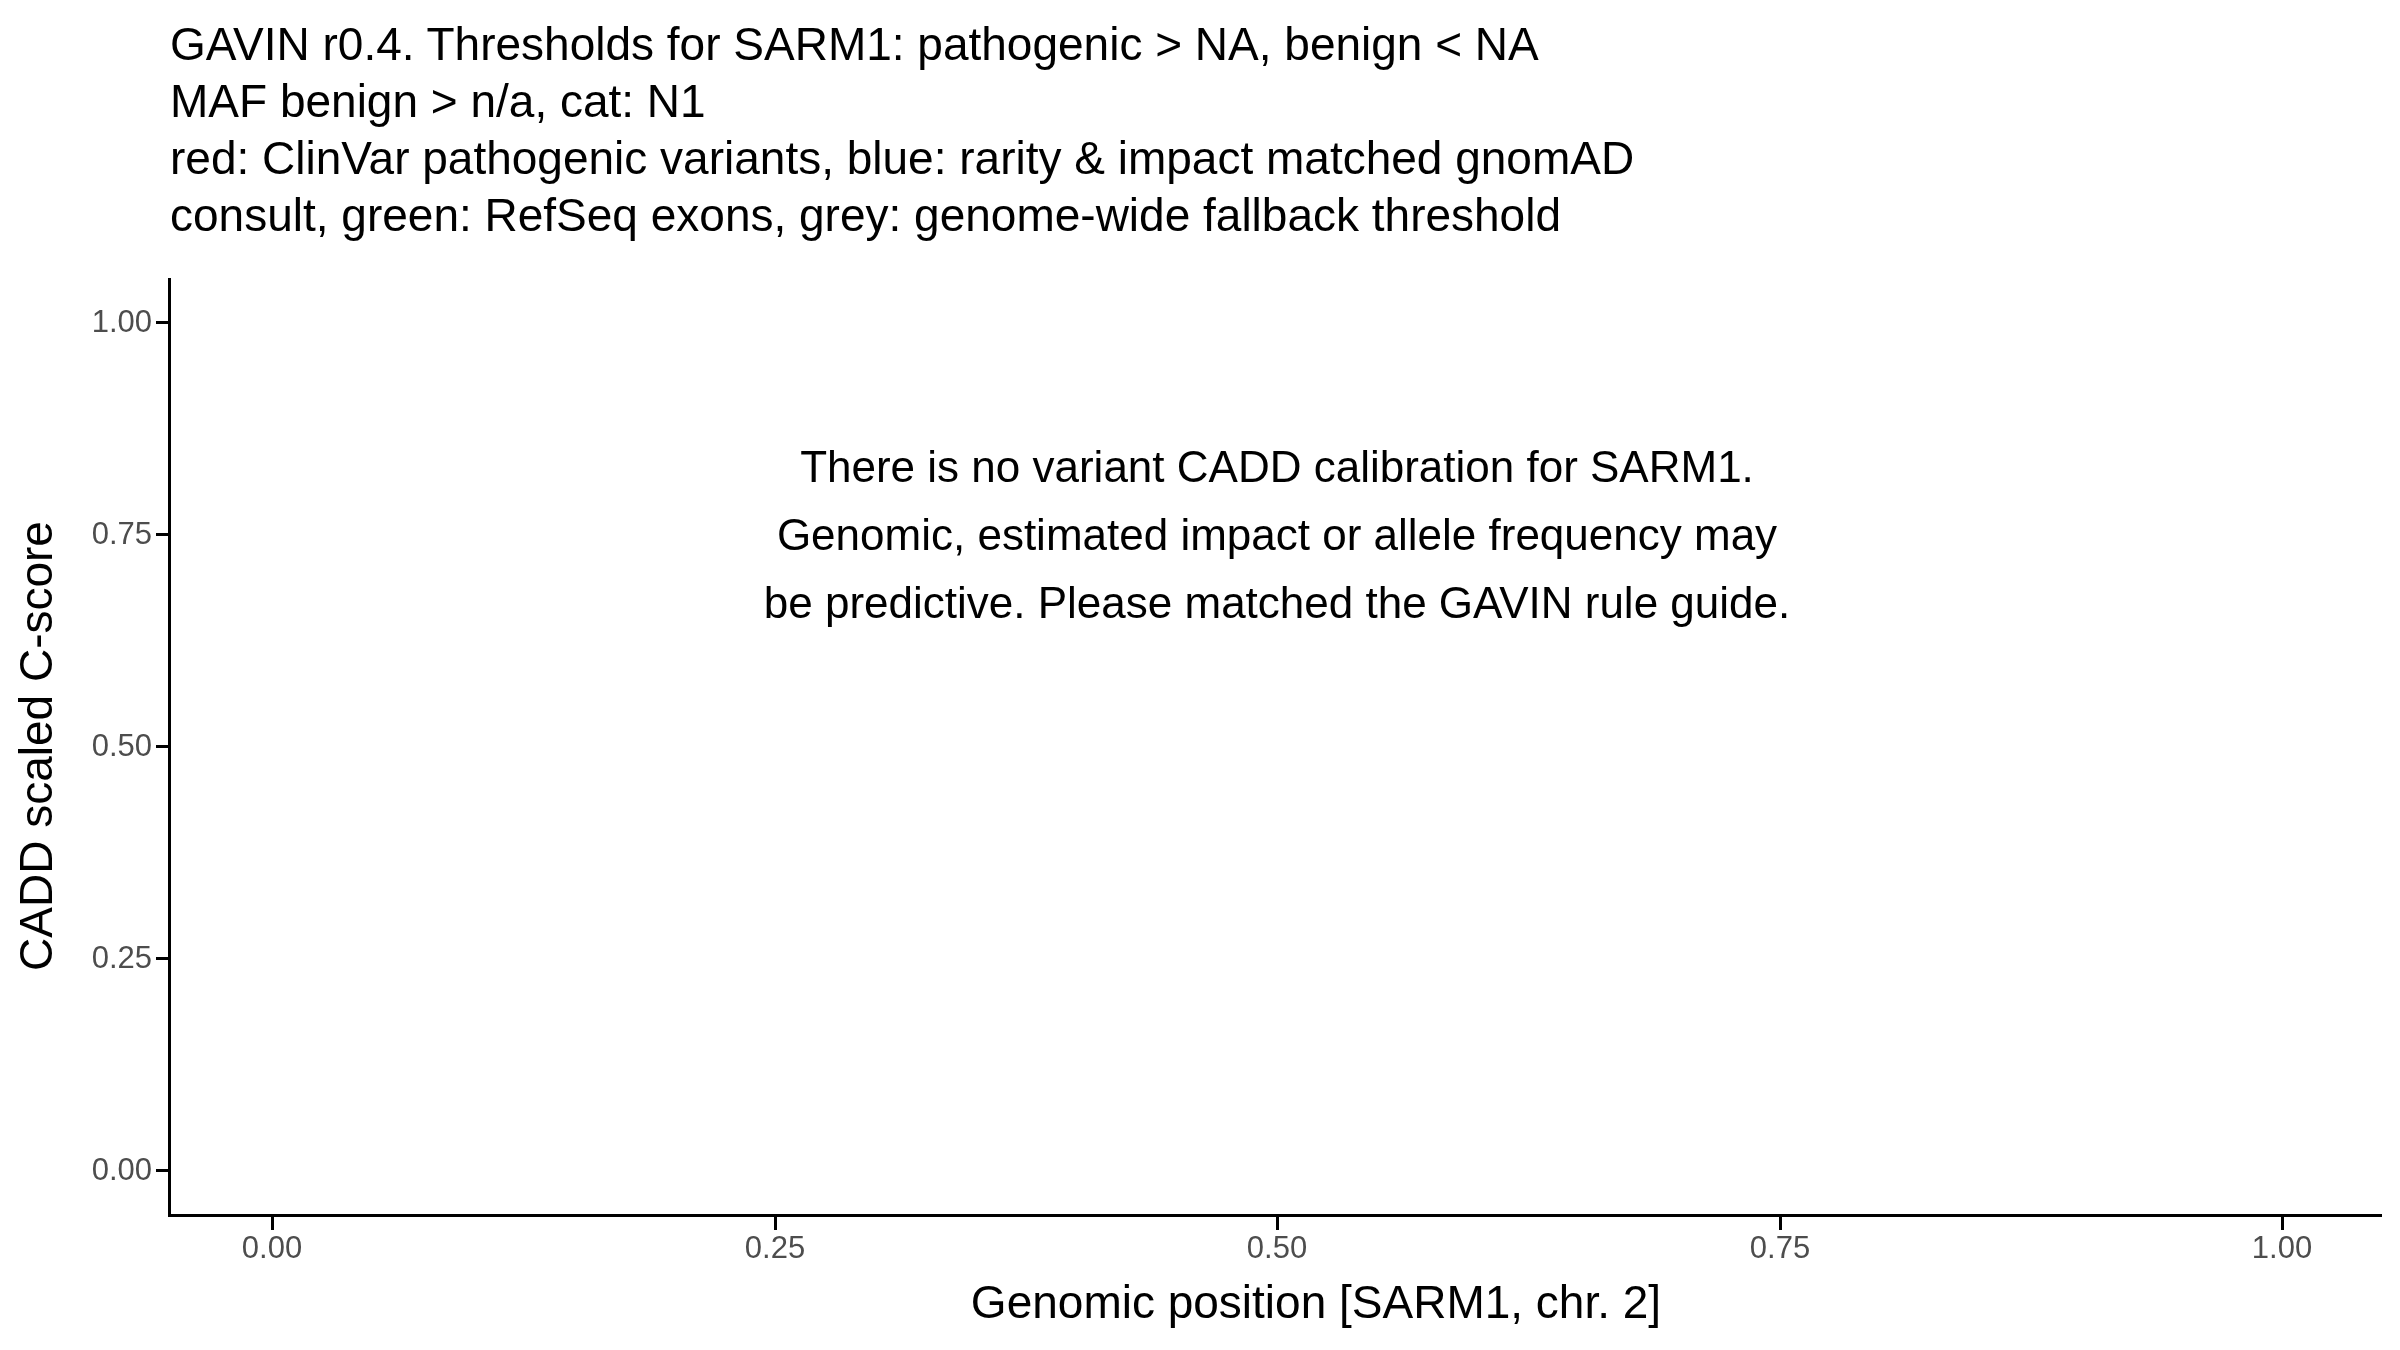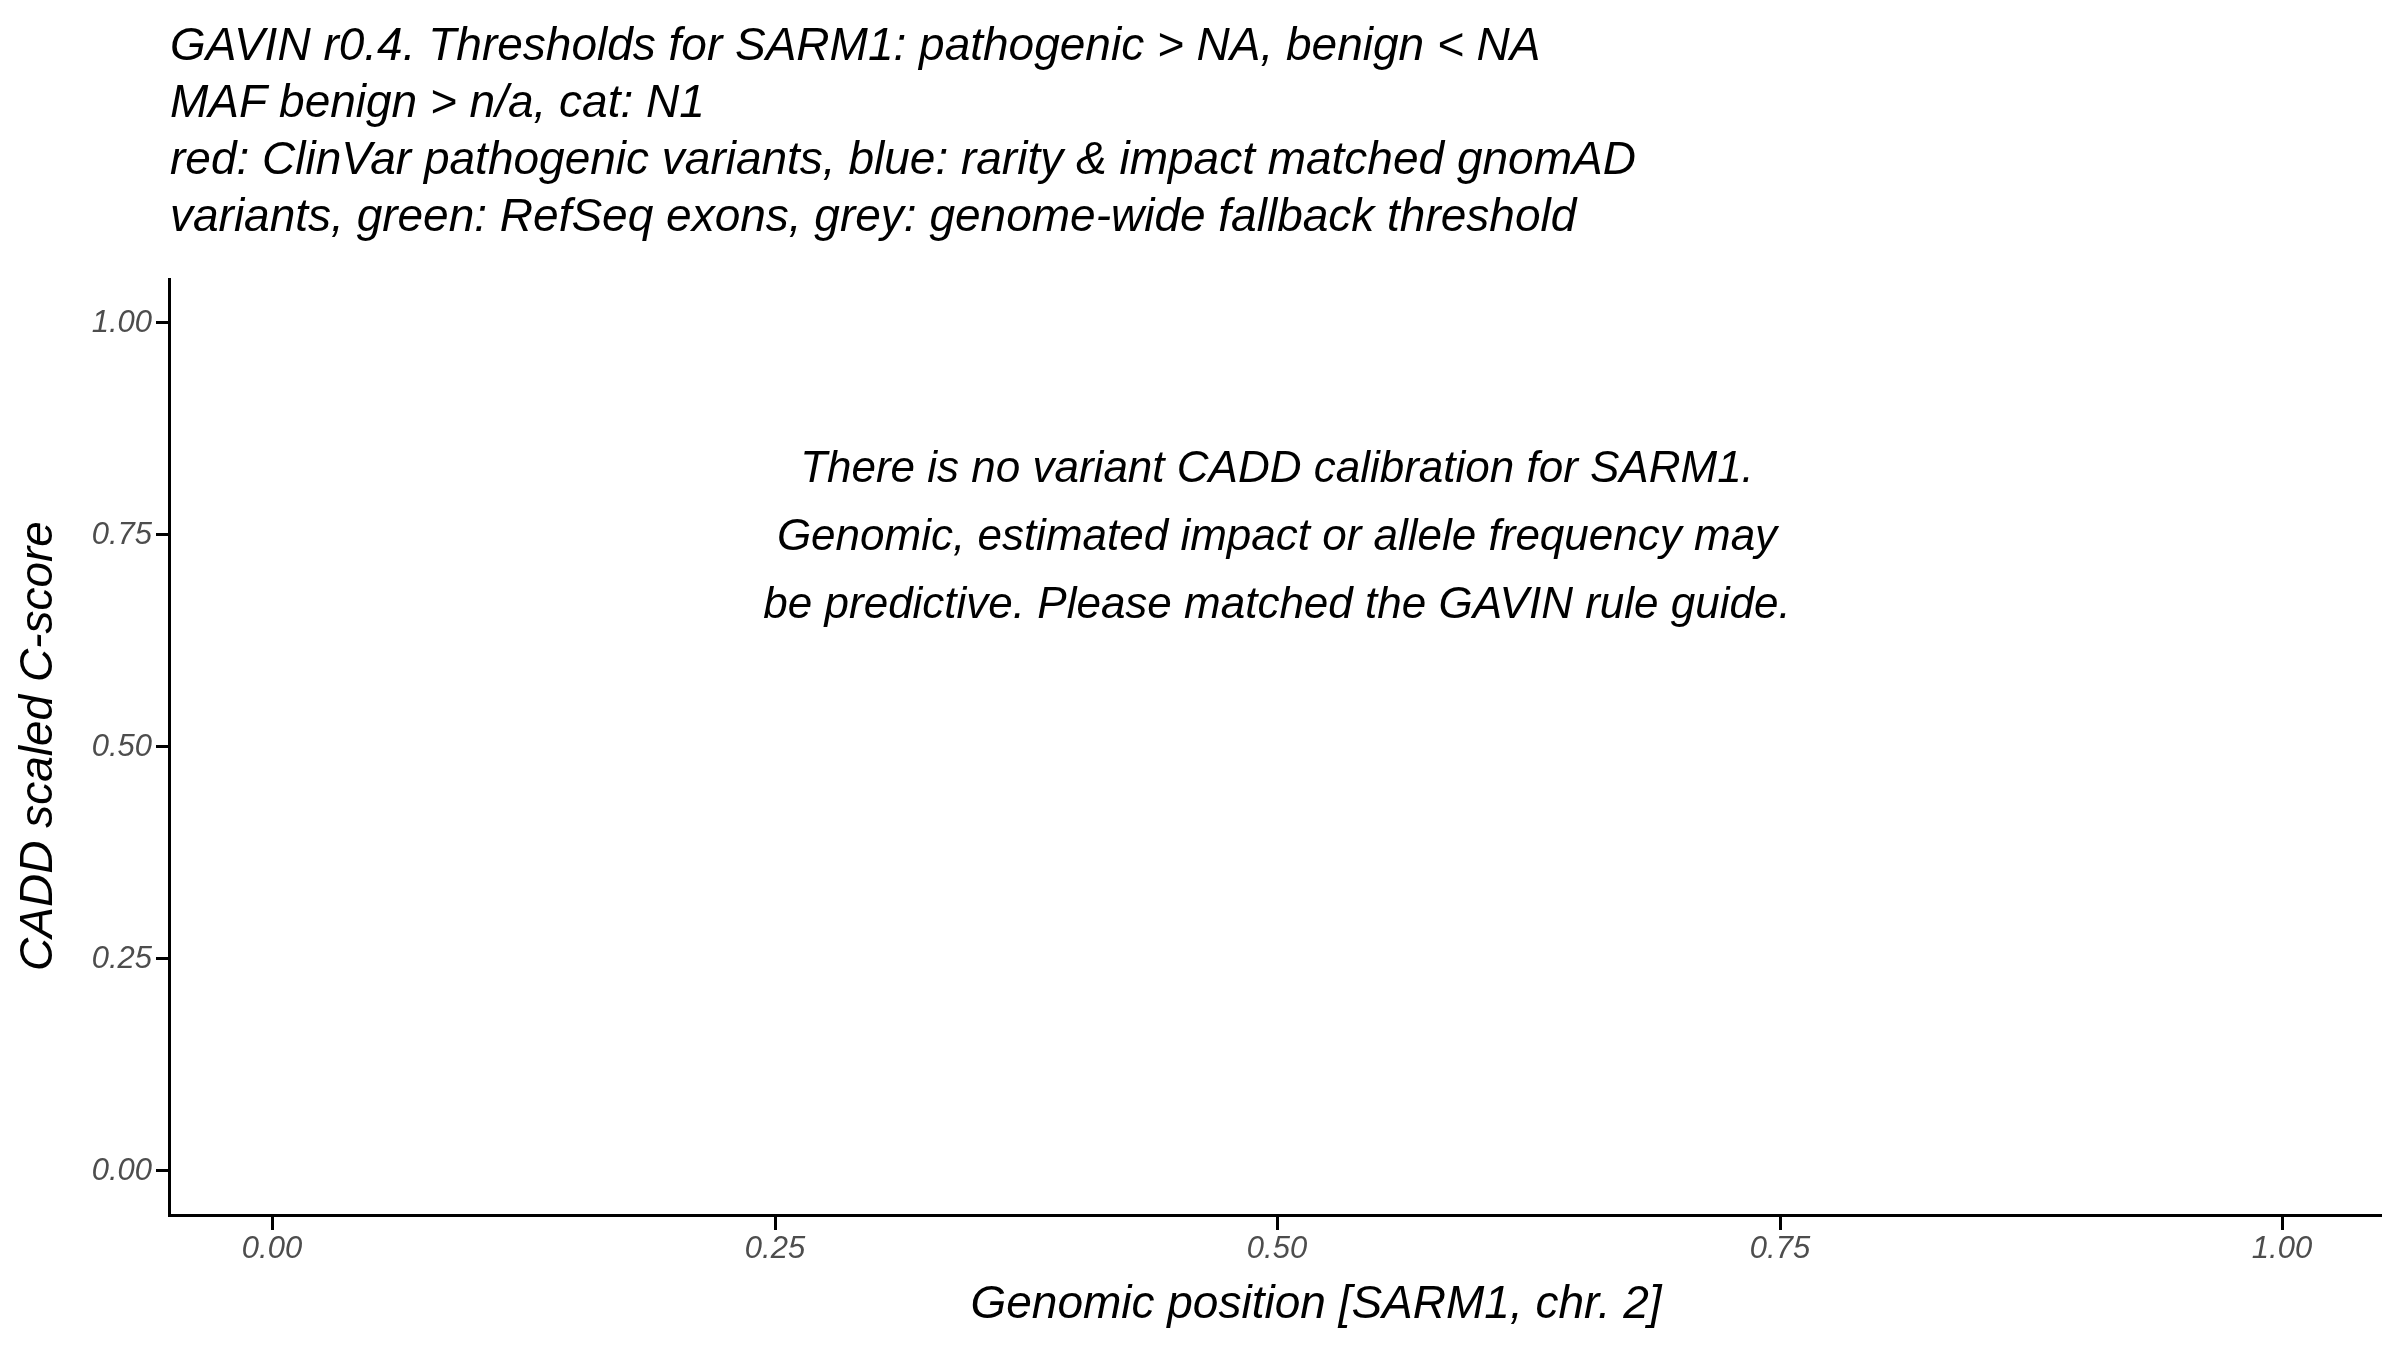--- a/index.html
+++ b/index.html
@@ -7,21 +7,20 @@
     padding: 0;
     background: #ffffff;
     font-family: "Liberation Sans", sans-serif;
   }
   #canvas {
     position: relative;
     width: 2400px;
     height: 1350px;
     background: #ffffff;
     overflow: hidden;
-    font-style: italic;
   }
   
   .plot-title {
     position: absolute;
     left: 170px;
     top: 16px;
     font-size: 46px;
     line-height: 57px;
     color: #000000;
     white-space: nowrap;
@@ -85,21 +84,21 @@
 </style>
 </head>
 <body>
 
 <div id="canvas">
 
   <div class="plot-title">
     <div>GAVIN r0.4. Thresholds for SARM1: pathogenic &gt; NA, benign &lt; NA</div>
     <div>MAF benign &gt; n/a, cat: N1</div>
     <div>red: ClinVar pathogenic variants, blue: rarity &amp; impact matched gnomAD</div>
-    <div>variants, green: RefSeq exons, grey: genome-wide fallback threshold</div>
+    <div>consult, green: RefSeq exons, grey: genome-wide fallback threshold</div>
   </div>
 
   <div class="axis-line" id="y-axis-line"></div>
   <div class="axis-line" id="x-axis-line"></div>
 
   <div class="ytick-mark" style="top:321px"></div>
   <div class="ytick-mark" style="top:533px"></div>
   <div class="ytick-mark" style="top:745px"></div>
   <div class="ytick-mark" style="top:957px"></div>
   <div class="ytick-mark" style="top:1169px"></div>

